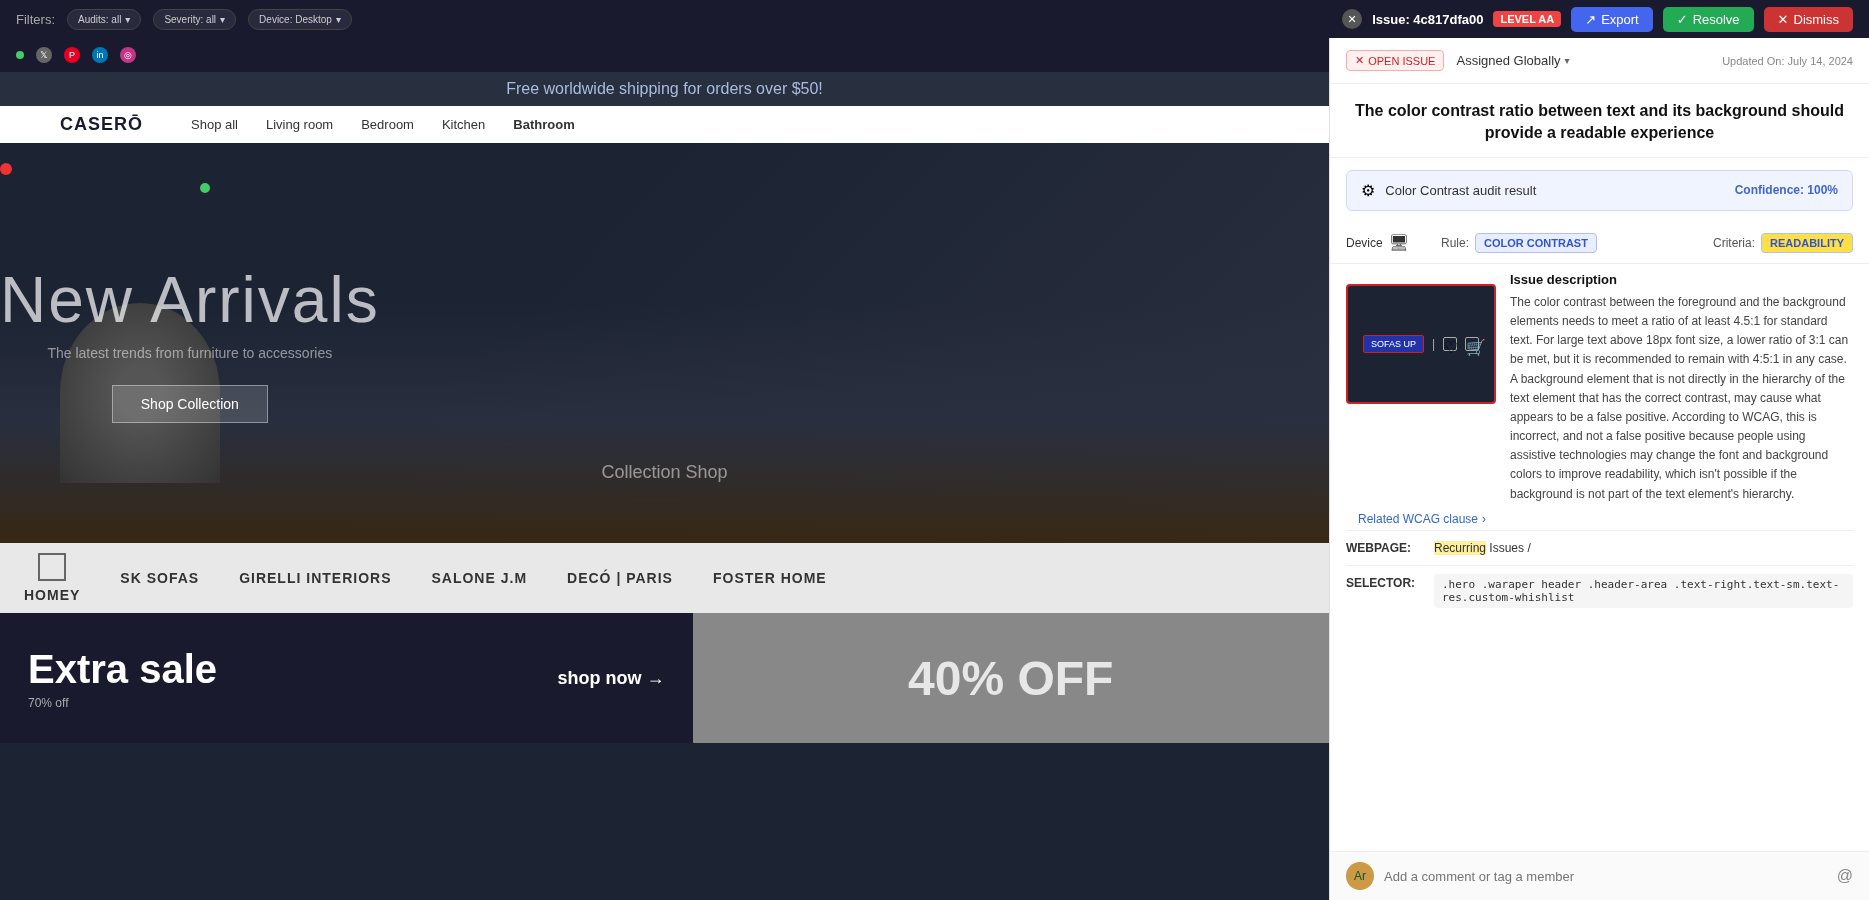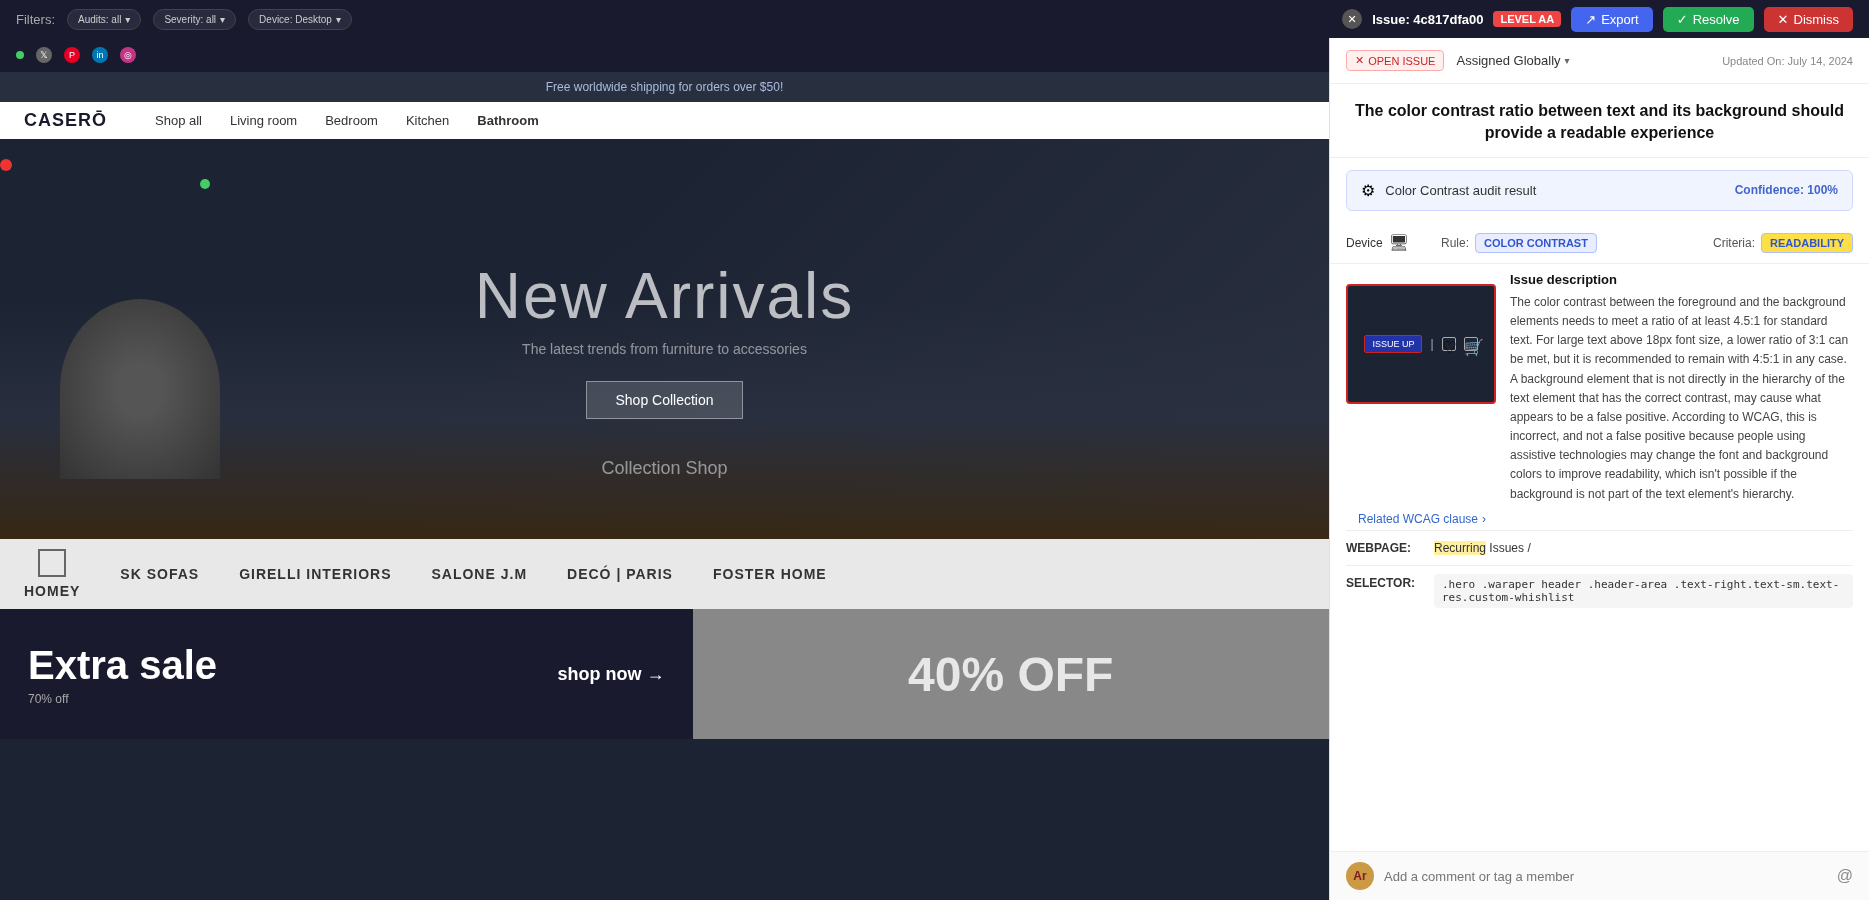--- a/index.html
+++ b/index.html
@@ -26,31 +26,31 @@
 
     
     .main-layout { display: flex; flex: 1; overflow: hidden; }
 
     
     .website-preview { flex: 1; overflow: hidden; position: relative; background: #1c2333; }
 
     
     .social-bar { background: #1a1a2e; height: 34px; display: flex; align-items: center; padding: 0 16px; gap: 12px; }
     .social-icon { width: 16px; height: 16px; border-radius: 50%; background: #666; display: flex; align-items: center; justify-content: center; font-size: 9px; color: #fff; }
-    .shipping-bar { background: #283040; color: #8899bb; text-align: center; font-size: 12px; padding: 8px; }
+    .shipping-bar { background: #283040; color: #8899bb; text-align: center; font-size: 16px; padding: 8px; }
     .shipping-bar span { color: #aabbdd; }
 
     
     .site-nav { background: #fff; display: flex; align-items: center; padding: 8px 24px; gap: 28px; }
-    .site-logo { font-size: 18px; font-weight: 800; letter-spacing: 1px; color: #1a1a2e; margin-right: 20px; }
+    .site-logo { font-size: 18px; font-weight: 800; letter-spacing: 1px; color: #1a1a2e; margin-right: 20px; margin-left: 36px; }
     .nav-link { font-size: 13px; color: #333; text-decoration: none; cursor: pointer; }
     .nav-link.active { font-weight: 600; }
 
     
-    .hero { background: #1c2333; min-height: 400px; display: flex; flex-direction: column; align-items: center; justify-content: center; position: relative; overflow: hidden; }
+    .hero { background: #1c2333; min-height: 400px; display: flex; flex-direction: column; align-items: flex-start; justify-content: center; position: relative; overflow: hidden; }
     .hero-image-bg { position: absolute; inset: 0; background: linear-gradient(135deg, #1c2333 40%, #2a3040 100%); }
     .hero-content { position: relative; z-index: 2; text-align: center; }
     .hero-title { font-size: 64px; color: rgba(255,255,255,0.7); font-weight: 300; letter-spacing: 2px; }
     .hero-sub { color: rgba(255,255,255,0.5); font-size: 14px; margin-top: 8px; }
     .hero-btn { margin-top: 24px; background: rgba(255,255,255,0.15); border: 1px solid rgba(255,255,255,0.4); color: #fff; padding: 10px 28px; font-size: 14px; cursor: pointer; }
     .collection-shop { position: absolute; bottom: 60px; left: 50%; transform: translateX(-50%); color: rgba(255,255,255,0.5); font-size: 18px; }
 
     
     .brands-bar { background: #e8e8e8; display: flex; align-items: center; padding: 16px 24px; gap: 40px; height: 70px; overflow: hidden; }
     .brand-name { font-size: 14px; font-weight: 700; color: #333; letter-spacing: 1px; white-space: nowrap; }
@@ -114,21 +114,21 @@
 
     .webpage-row { display: flex; align-items: center; gap: 8px; padding: 10px 0; border-top: 1px solid #eee; margin-top: 4px; }
     .webpage-label { font-size: 12px; font-weight: 700; color: #333; min-width: 80px; }
     .webpage-value { font-size: 12px; color: #333; }
 
     .selector-row { display: flex; align-items: flex-start; gap: 8px; padding: 8px 0; border-top: 1px solid #eee; }
     .selector-label { font-size: 12px; font-weight: 700; color: #333; min-width: 80px; margin-top: 2px; }
     .selector-value { font-size: 11px; color: #333; background: #f5f5f5; padding: 4px 8px; border-radius: 4px; font-family: monospace; flex: 1; word-break: break-all; }
 
     .comment-bar { display: flex; align-items: center; padding: 10px 16px; border-top: 1px solid #eee; gap: 10px; background: #fafafa; }
-    .avatar-circle { width: 28px; height: 28px; border-radius: 50%; background: #cc9944; color: #7f1d1d; font-size: 12px; font-weight: 700; display: flex; align-items: center; justify-content: center; flex-shrink: 0; }
+    .avatar-circle { width: 28px; height: 28px; border-radius: 50%; background: #cc9944; color: #14532d; font-size: 12px; font-weight: 400; display: flex; align-items: center; justify-content: center; flex-shrink: 0; }
     .comment-input { flex: 1; border: none; background: transparent; font-size: 13px; color: #555; outline: none; }
     .at-icon { color: #888; font-size: 16px; cursor: pointer; }
   </style>
 </head>
 <body>
 
 <div class="top-bar">
   <span class="filter-label">Filters:</span>
   <button class="filter-btn">
     <span>Audits: all</span>
@@ -270,21 +270,21 @@
       </div>
     </div>
 
     <div class="panel-body">
 
       <div class="issue-desc-layout">
 
         <div class="issue-screenshot">
           <div class="screenshot-inner">
             <div class="signup-mock">
-              <span class="signup-btn-mock">ISSUE UP</span>
+              <span class="signup-btn-mock">SOFAS UP</span>
               <span class="pipe-mock">|</span>
               <span class="icon-mock">♡</span>
               <span class="icon-mock">🛒</span>
             </div>
           </div>
         </div>
 
         <div class="issue-desc-text">
           <h3>Issue description</h3>
           <p>The color contrast between the foreground and the background elements needs to meet a ratio of at least 4.5:1 for standard text. For large text above 18px font size, a lower ratio of 3:1 can be met, but it is recommended to remain with 4:5:1 in any case. A background element that is not directly in the hierarchy of the text element that has the correct contrast, may cause what appears to be a false positive. According to WCAG, this is incorrect, and not a false positive because people using assistive technologies may change the font and background colors to improve readability, which isn't possible if the background is not part of the text element's hierarchy.</p>

